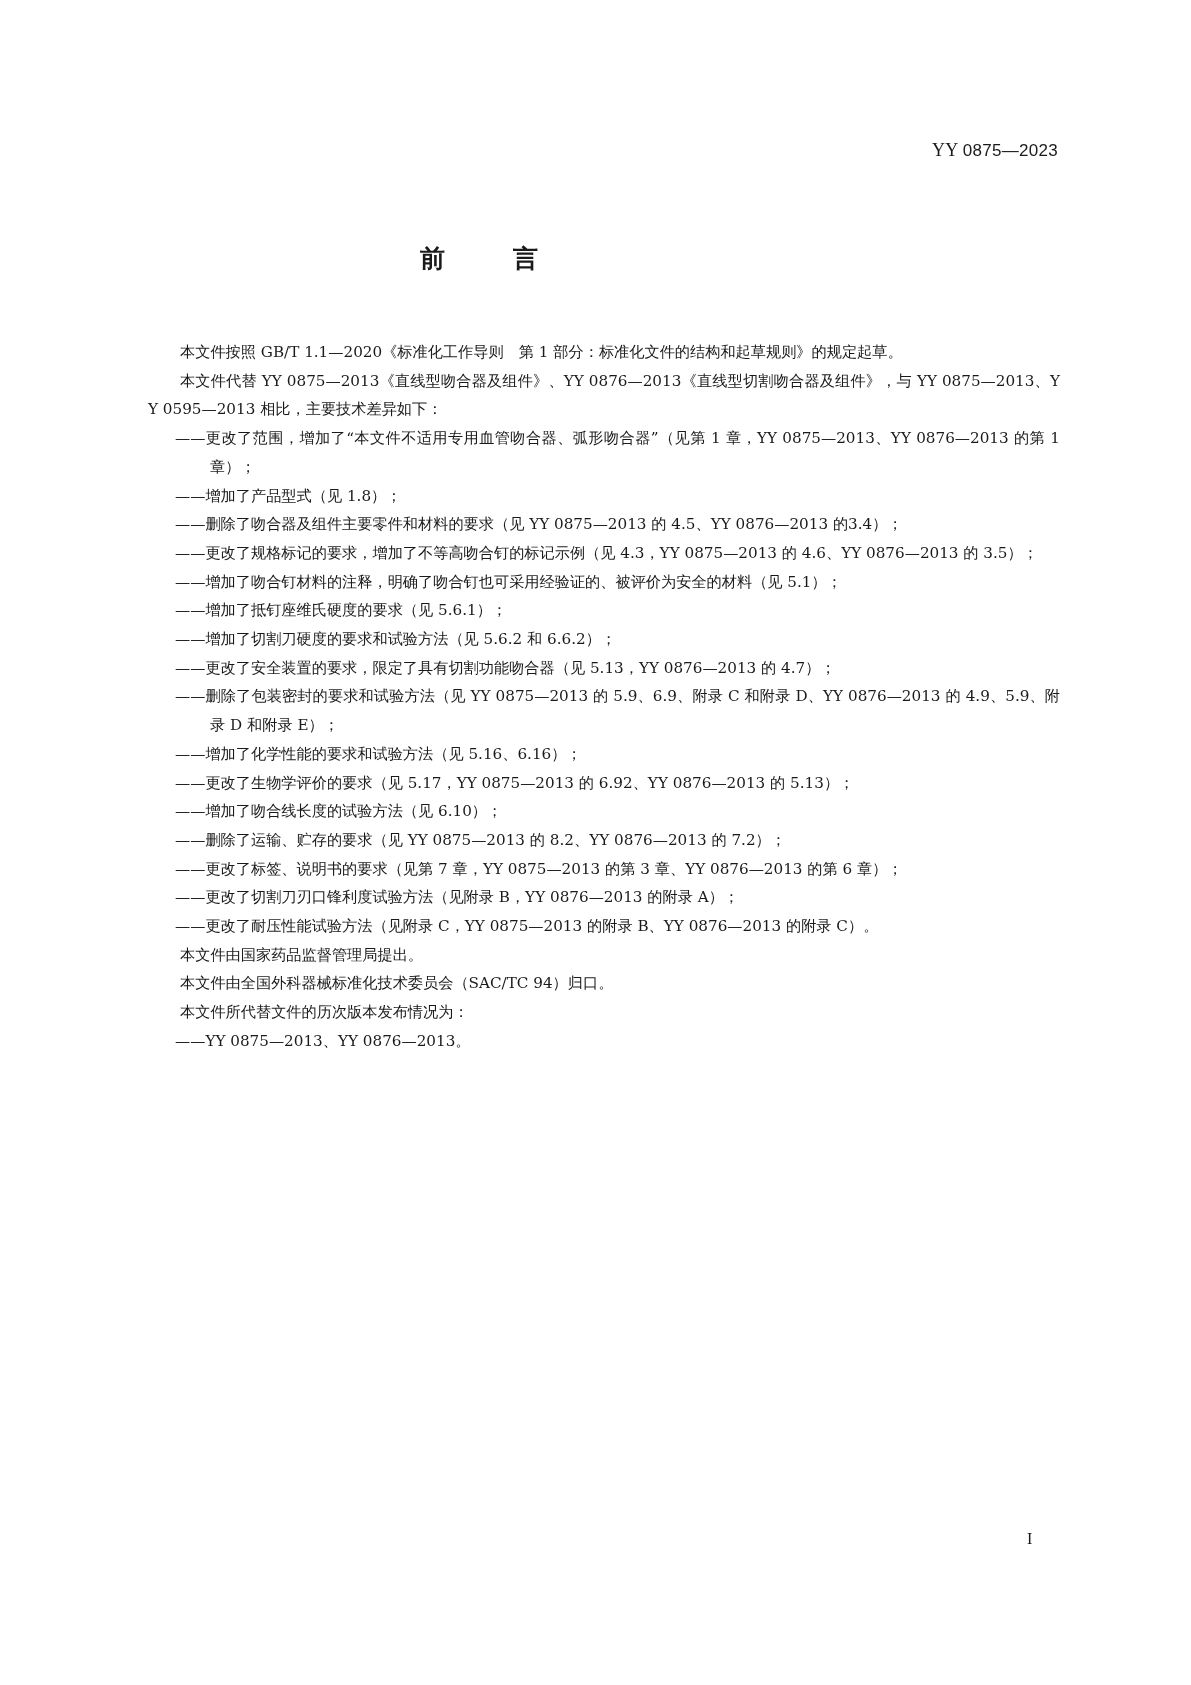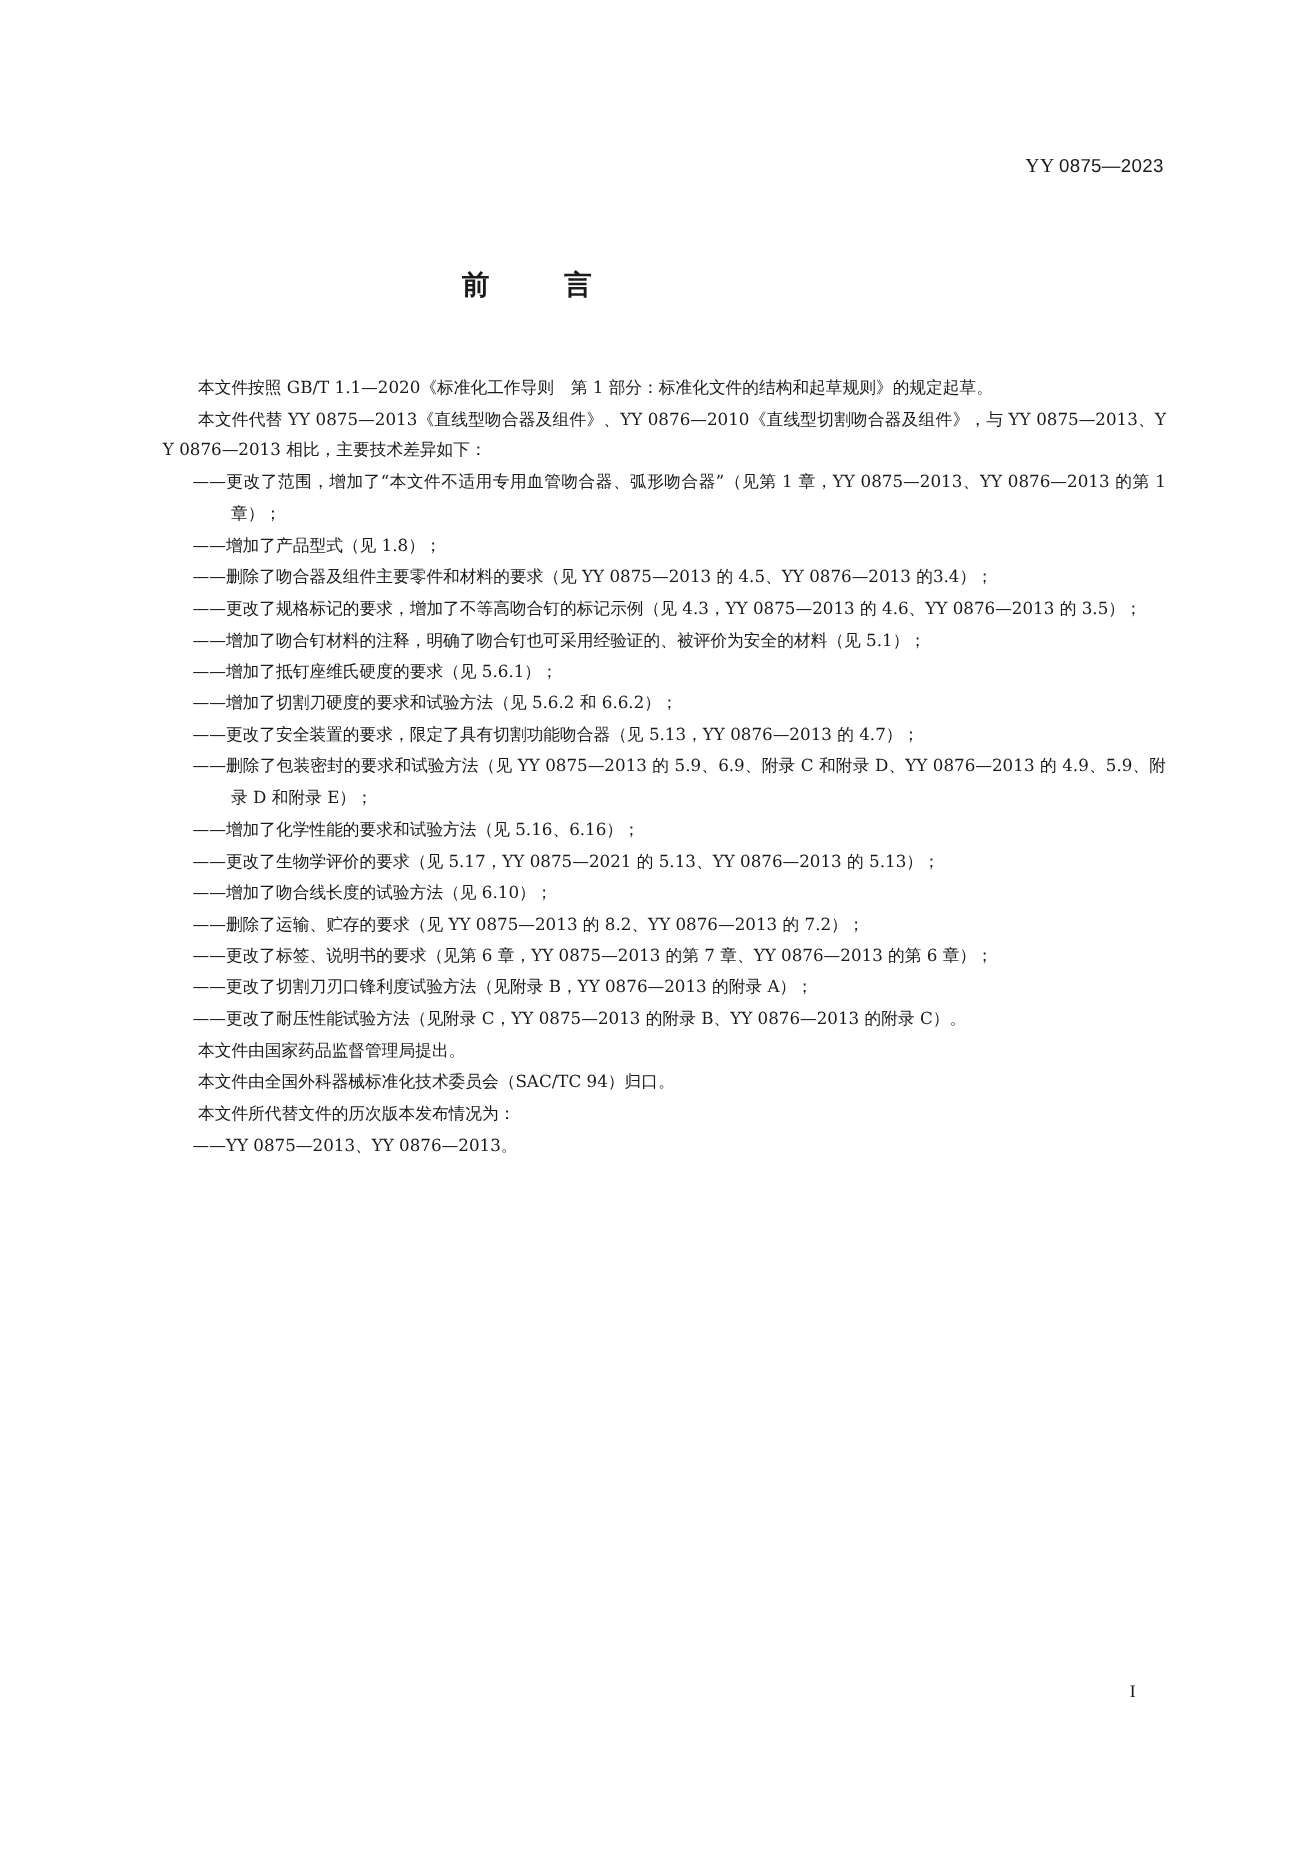--- a/index.html
+++ b/index.html
@@ -19,36 +19,36 @@
 </style>
 </head>
 <body>
 
 <div class="std-no"><span class="yy">YY</span><span>0875—2023</span></div>
 
 <div class="title">前言</div>
 
 <div class="body">
   <p class="para">本文件按照 GB/T 1.1—2020《标准化工作导则　第 1 部分：标准化文件的结构和起草规则》的规定起草。</p>
-  <p class="para">本文件代替 YY 0875—2013《直线型吻合器及组件》、YY 0876—2010《直线型切割吻合器及组件》，与 YY 0875—2013、YY 0876—2013 相比，主要技术差异如下：</p>
+  <p class="para">本文件代替 YY 0875—2013《直线型吻合器及组件》、YY 0876—2013《直线型切割吻合器及组件》，与 YY 0875—2013、YY 0595—2013 相比，主要技术差异如下：</p>
 
   <p class="item">——更改了范围，增加了“本文件不适用专用血管吻合器、弧形吻合器”（见第 1 章，YY 0875—2013、YY 0876—2013 的第 1 章）；</p>
   <p class="item">——增加了产品型式（见 1.8）；</p>
   <p class="item">——删除了吻合器及组件主要零件和材料的要求（见 YY 0875—2013 的 4.5、YY 0876—2013 的3.4）；</p>
   <p class="item">——更改了规格标记的要求，增加了不等高吻合钉的标记示例（见 4.3，YY 0875—2013 的 4.6、YY 0876—2013 的 3.5）；</p>
   <p class="item">——增加了吻合钉材料的注释，明确了吻合钉也可采用经验证的、被评价为安全的材料（见 5.1）；</p>
   <p class="item">——增加了抵钉座维氏硬度的要求（见 5.6.1）；</p>
   <p class="item">——增加了切割刀硬度的要求和试验方法（见 5.6.2 和 6.6.2）；</p>
   <p class="item">——更改了安全装置的要求，限定了具有切割功能吻合器（见 5.13，YY 0876—2013 的 4.7）；</p>
   <p class="item">——删除了包装密封的要求和试验方法（见 YY 0875—2013 的 5.9、6.9、附录 C 和附录 D、YY 0876—2013 的 4.9、5.9、附录 D 和附录 E）；</p>
   <p class="item">——增加了化学性能的要求和试验方法（见 5.16、6.16）；</p>
-  <p class="item">——更改了生物学评价的要求（见 5.17，YY 0875—2021 的 5.13、YY 0876—2013 的 5.13）；</p>
+  <p class="item">——更改了生物学评价的要求（见 5.17，YY 0875—2013 的 6.92、YY 0876—2013 的 5.13）；</p>
   <p class="item">——增加了吻合线长度的试验方法（见 6.10）；</p>
   <p class="item">——删除了运输、贮存的要求（见 YY 0875—2013 的 8.2、YY 0876—2013 的 7.2）；</p>
-  <p class="item">——更改了标签、说明书的要求（见第 6 章，YY 0875—2013 的第 7 章、YY 0876—2013 的第 6 章）；</p>
+  <p class="item">——更改了标签、说明书的要求（见第 7 章，YY 0875—2013 的第 3 章、YY 0876—2013 的第 6 章）；</p>
   <p class="item">——更改了切割刀刃口锋利度试验方法（见附录 B，YY 0876—2013 的附录 A）；</p>
   <p class="item">——更改了耐压性能试验方法（见附录 C，YY 0875—2013 的附录 B、YY 0876—2013 的附录 C）。</p>
 
   <p class="para">本文件由国家药品监督管理局提出。</p>
   <p class="para">本文件由全国外科器械标准化技术委员会（SAC/TC 94）归口。</p>
   <p class="para">本文件所代替文件的历次版本发布情况为：</p>
   <p class="item">——YY 0875—2013、YY 0876—2013。</p>
 </div>
 
 <div class="page-num">I</div>

